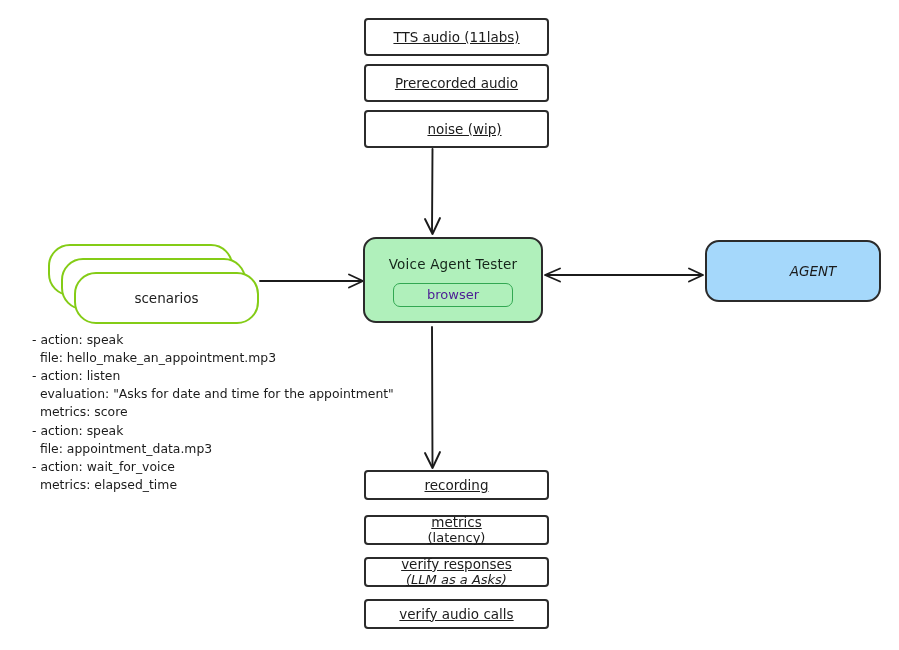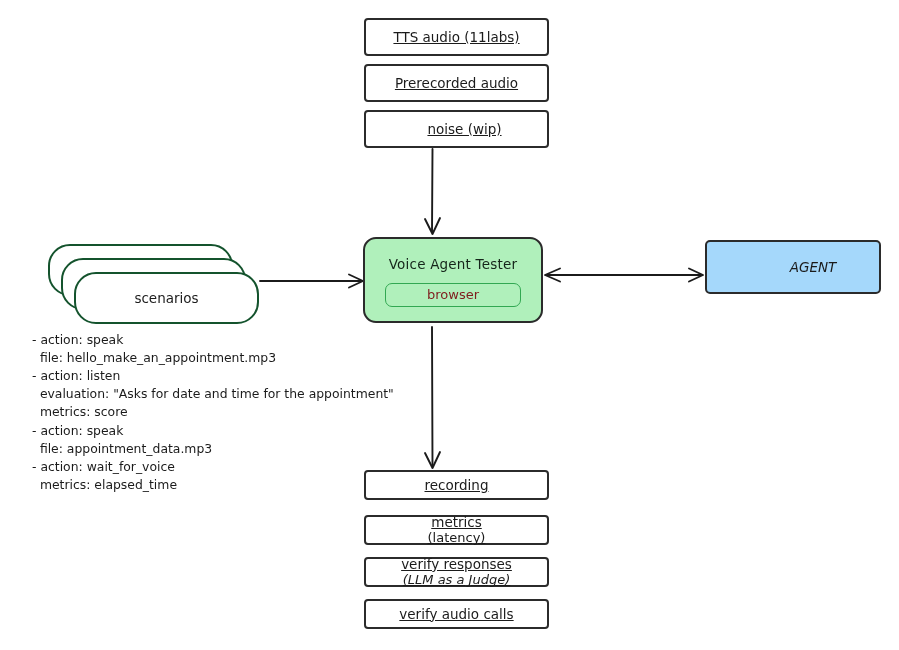--- a/index.html
+++ b/index.html
@@ -56,21 +56,21 @@
     font-style: italic;
   }
 
   
   .scn {
     position: absolute;
     box-sizing: border-box;
     width: 185px;
     height: 52px;
     background: #ffffff;
-    border: 2px solid #14532d;
+    border: 2px solid #84cc16;
     border-radius: 22px;
     text-align: center;
   }
   .scn-1 { left: 48px;  top: 244px; z-index: 1; }
   .scn-2 { left: 61px;  top: 258px; z-index: 2; }
   .scn-3 {
     left: 74px; top: 272px; z-index: 3;
     display: flex; align-items: center; justify-content: center;
     font-size: 13.5px;
   }
@@ -94,43 +94,43 @@
   }
   #tester .title {
     font-size: 13.5px;
     color: #15251a;
     margin-top: 2px;
     letter-spacing: .2px;
   }
   #browser-box {
     box-sizing: border-box;
     margin-top: 11px;
-    width: 136px;
+    width: 120px;
     height: 24px;
     border: 1.8px solid #32a852;
     border-radius: 7px;
     background: #b0f0bb;
     display: flex;
     align-items: center;
     justify-content: center;
     font-size: 13px;
-    color: #7f1d1d;
+    color: #4c1d95;
   }
 
   
   #agent {
     position: absolute;
     box-sizing: border-box;
     left: 705px;
     top: 240px;
     width: 176px;
-    height: 54px;
+    height: 62px;
     background: #a5d8fb;
     border: 2.5px solid #2b2b2b;
-    border-radius: 5px;
+    border-radius: 14px;
     display: flex;
     align-items: center;
     justify-content: center;
     font-size: 13.5px;
     font-style: italic;
     color: #1b1b1b;
     padding-left: 40px;
   }
 
   
@@ -198,21 +198,21 @@
 
   <div class="node out-box" style="top:470px;">
     <span>recording</span>
   </div>
   <div class="node out-box" style="top:515px;">
     <span>metrics</span>
     <span class="line2">(latency)</span>
   </div>
   <div class="node out-box" style="top:557px;">
     <span>verify responses</span>
-    <span class="line2 italic">(LLM as a Judge)</span>
+    <span class="line2 italic">(LLM as a Asks)</span>
   </div>
   <div class="node out-box" style="top:599px;">
     <span>verify audio calls</span>
   </div>
 
   <svg id="arrows" viewBox="0 0 899 650">
     <g stroke="#1b1b1b" fill="none" stroke-width="1.9" stroke-linecap="round" stroke-linejoin="round">
 
       <g>
         <path d="M432.5 149 L432 232"></path>

